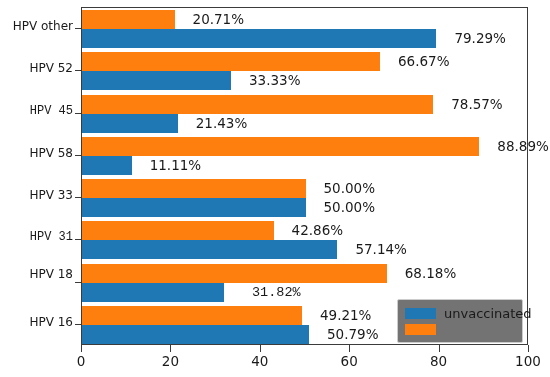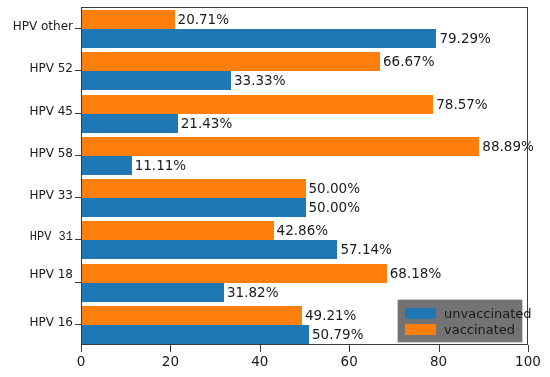--- a/index.html
+++ b/index.html
@@ -47,21 +47,21 @@
   .bar.unvaccinated { background: #1f77b4; }
   .bar.vaccinated   { background: #ff7f0e; }
 
   .bar-label {
     position: absolute;
     height: 19px;
     line-height: 19px;
     font-size: 13.5px;
     color: #1a1a1a;
     white-space: nowrap;
-    padding-left: 3px;
+    padding-left: 18px;
     font-family: "DejaVu Sans", sans-serif;
   }
 
   
   .ytick-label {
     position: absolute;
     right: 556px;            
     font-size: 12px;
     color: #1a1a1a;
     white-space: nowrap;
@@ -138,38 +138,38 @@
       <div class="ytick-mark" style="top: 112.625px;"></div>
       <div class="ytick-mark" style="top: 70.375px;"></div>
       <div class="ytick-mark" style="top: 28.125px;"></div>
     </div>
   <div id="ytick-labels">
       <div class="ytick-label" style="right: 477px; top: 314.875px;">HPV 16</div>
       <div class="ytick-label" style="right: 477px; top: 267px;">HPV 18</div>
       <div class="ytick-label" style="right: 477px; top: 230.375px; font-family: Liberation Mono, monospace;">HPV 31</div>
       <div class="ytick-label" style="right: 477px; top: 188.125px;">HPV 33</div>
       <div class="ytick-label" style="right: 477px; top: 145.875px;">HPV 58</div>
-      <div class="ytick-label" style="right: 477px; top: 103.625px;">HPV 45</div>
+      <div class="ytick-label" style="right: 477px; top: 103.625px; font-family: Liberation Mono, monospace;">HPV 45</div>
       <div class="ytick-label" style="right: 477px; top: 61.375px;">HPV 52</div>
       <div class="ytick-label" style="right: 477px; top: 19.125px;">HPV other</div>
     </div>
 
   <div id="plot-area">
     <div id="bars">
         <div class="bar-group" style="top: 0px;">
           <div class="bar vaccinated" style="top: 297.875px; width: 219.969px;"></div>
           <div class="bar-label" style="top: 297.875px; left: 219.969px;">49.21%</div>
           <div class="bar unvaccinated" style="top: 316.875px; width: 227.031px;"></div>
           <div class="bar-label" style="top: 316.875px; left: 227.031px;">50.79%</div>
         </div>
         <div class="bar-group" style="top: 0px;">
           <div class="bar vaccinated" style="top: 255.625px; width: 304.765px;"></div>
           <div class="bar-label" style="top: 255.625px; left: 304.765px;">68.18%</div>
           <div class="bar unvaccinated" style="top: 274.625px; width: 142.235px;"></div>
-          <div class="bar-label" style="top: 274.625px; left: 142px;">31.82%</div>
+          <div class="bar-label" style="top: 274.625px; left: 152px; font-family: Liberation Mono, monospace;">31.82%</div>
         </div>
         <div class="bar-group" style="top: 0px;">
           <div class="bar vaccinated" style="top: 213.375px; width: 191.584px;"></div>
           <div class="bar-label" style="top: 213.375px; left: 191.584px;">42.86%</div>
           <div class="bar unvaccinated" style="top: 232.375px; width: 255.416px;"></div>
           <div class="bar-label" style="top: 232.375px; left: 255.416px;">57.14%</div>
         </div>
         <div class="bar-group" style="top: 0px;">
           <div class="bar vaccinated" style="top: 171.125px; width: 223.5px;"></div>
           <div class="bar-label" style="top: 171.125px; left: 223.5px;">50.00%</div>
@@ -221,18 +221,17 @@
     </div>
 
   <div id="legend">
     <div id="legend-rows">
         <div class="legend-row">
           <span class="legend-swatch unvaccinated" style="background: rgb(31, 119, 180);"></span>
           <span class="legend-text">unvaccinated</span>
         </div>
         <div class="legend-row">
           <span class="legend-swatch vaccinated" style="background: rgb(255, 127, 14);"></span>
-          <span class="legend-text">vaccinated</span>
         </div>
       </div>
   </div>
 
 </div>
 
 </body></html>

